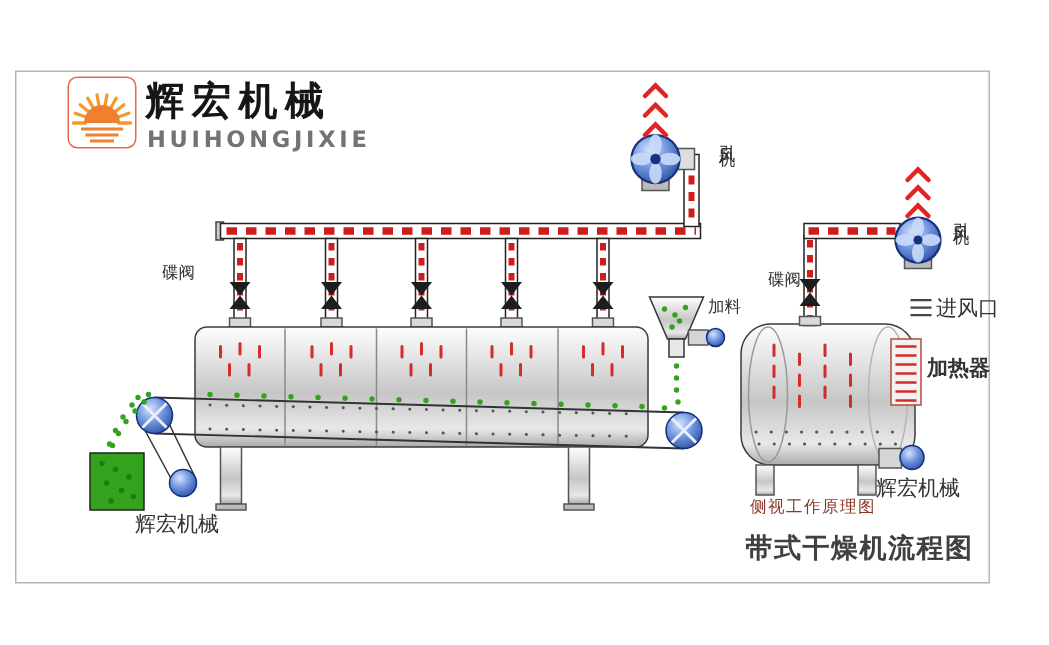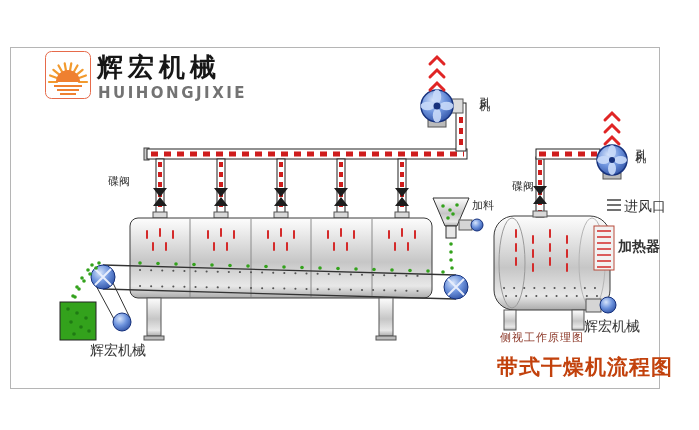--- a/index.html
+++ b/index.html
@@ -5,22 +5,22 @@
 <style>
   html,body { margin:0; padding:0; background:#fff; }
   .stage { position:relative; width:699px; height:430px; background:#fff; overflow:hidden;
            font-family:"DejaVu Sans","Liberation Sans",sans-serif; }
   .art { position:absolute; left:0; top:0; }
   .lbl { position:absolute; color:#333; font-size:11px; line-height:1.15; white-space:nowrap;text-align:center; }
   .sm { font-size:14px; }
   .vert { writing-mode:vertical-rl; text-orientation:upright; letter-spacing:2px; white-space:normal; }
   .caption { color:#8b3626; font-size:12px; letter-spacing:1px; }
   .caption-sm { color:#8b3626; font-size:11px; letter-spacing:1px; }
-  .title { position:absolute; left:497px; top:353px; font-size:21px; font-weight:bold;
-           color:#c2410c; letter-spacing:1px; white-space:nowrap; }
+  .title { position:absolute; left:497px; top:353px; font-size:18px; font-weight:bold;
+           color:#404040; letter-spacing:1px; white-space:nowrap; }
   .logo-cn { position:absolute; left:97px; top:50px; font-size:26px; font-weight:bold;
              color:#161616; letter-spacing:5px; white-space:nowrap; }
   .logo-en { position:absolute; left:98px; top:84px; font-size:15px; font-weight:bold;
              color:#737373; letter-spacing:2.5px; white-space:nowrap; }
 </style>
 </head>
 <body>
 
 <div class="stage">
 

